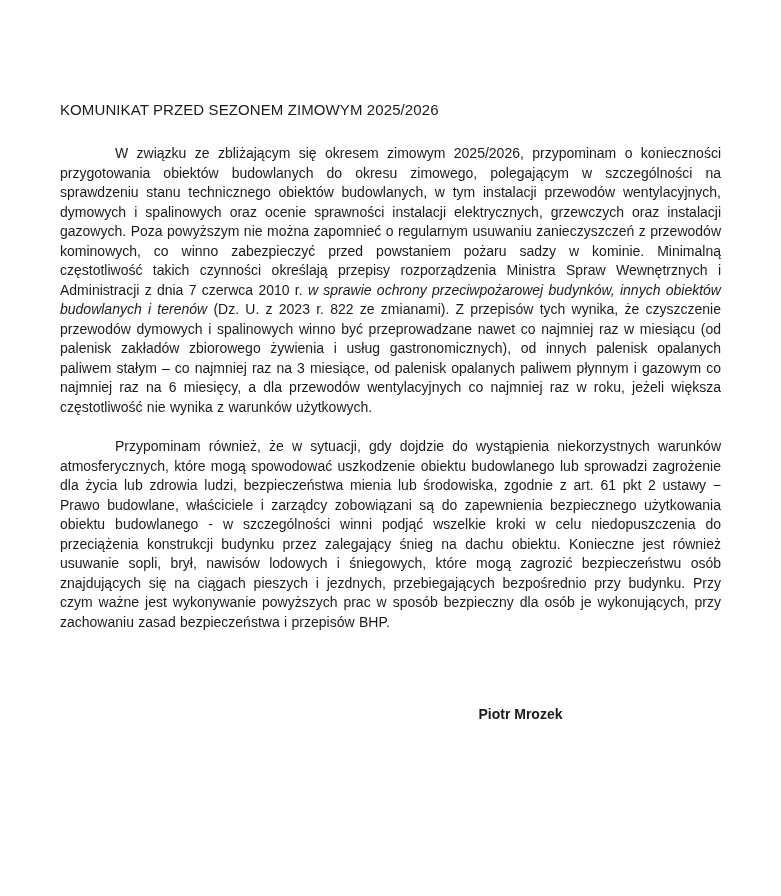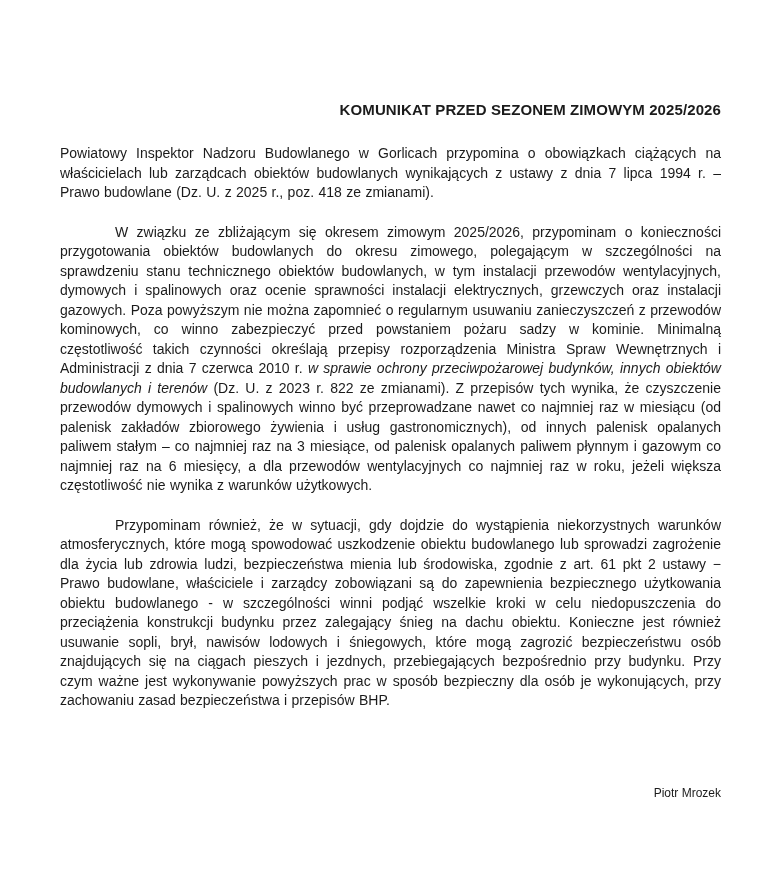--- a/index.html
+++ b/index.html
@@ -12,22 +12,22 @@
     width: 781px;
     height: 896px;
     background: #ffffff;
     color: #1b1b1b;
     font-family: "Liberation Sans", "DejaVu Sans", sans-serif;
     overflow: hidden;
     box-sizing: border-box;
     padding: 100px 60px 0 60px;
   }
   .doc-title {
-    text-align: right;
-    font-weight: bold;
+    text-align: left;
+    font-weight: normal;
     font-size: 15px;
     line-height: 20px;
     margin: 0 0 24px 0;
     letter-spacing: 0.1px;
   }
   .para {
     font-size: 14px;
     line-height: 19.5px;
     text-align: justify;
     margin: 0 0 20px 0;
@@ -35,36 +35,36 @@
   }
   .para.indented {
     text-indent: 55px;
   }
   .italic-span {
     font-style: italic;
   }
   .signature-block {
     margin-top: 72px;
     margin-left: 260px;
-    font-size: 12px;
+    font-size: 14px;
     line-height: 21px;
-    text-align: right;
+    text-align: center;
+    font-weight: bold;
   }
   .signature-line {
     margin: 0;
   }
 </style>
 </head>
 <body>
 
 <div class="page">
 
   <h1 class="doc-title">KOMUNIKAT PRZED SEZONEM ZIMOWYM 2025/2026</h1>
 
-  <p class="para">Powiatowy Inspektor Nadzoru Budowlanego w Gorlicach przypomina o obowiązkach ciążących na właścicielach lub zarządcach obiektów budowlanych wynikających z ustawy z dnia 7 lipca 1994 r. – Prawo budowlane (Dz. U. z 2025 r., poz. 418 ze zmianami).</p>
 
   <p class="para indented"><span>W związku ze zbliżającym się okresem zimowym 2025/2026, przypominam o konieczności przygotowania obiektów budowlanych do okresu zimowego, polegającym w szczególności na sprawdzeniu stanu technicznego obiektów budowlanych, w tym instalacji przewodów wentylacyjnych, dymowych i spalinowych oraz ocenie sprawności instalacji elektrycznych, grzewczych oraz instalacji gazowych. Poza powyższym nie można zapomnieć o regularnym usuwaniu zanieczyszczeń z przewodów kominowych, co winno zabezpieczyć przed powstaniem pożaru sadzy w kominie. Minimalną częstotliwość takich czynności określają przepisy rozporządzenia Ministra Spraw Wewnętrznych i Administracji z dnia 7 czerwca 2010 r. </span><span class="italic-span">w sprawie ochrony przeciwpożarowej budynków, innych obiektów budowlanych i terenów</span><span> (Dz. U. z 2023 r. 822 ze zmianami). Z przepisów tych wynika, że czyszczenie przewodów dymowych i spalinowych winno być przeprowadzane nawet co najmniej raz w miesiącu (od palenisk zakładów zbiorowego żywienia i usług gastronomicznych), od innych palenisk opalanych paliwem stałym – co najmniej raz na 3 miesiące, od palenisk opalanych paliwem płynnym i gazowym co najmniej raz na 6 miesięcy, a dla przewodów wentylacyjnych co najmniej raz w roku, jeżeli większa częstotliwość nie wynika z warunków użytkowych.</span></p>
 
   <p class="para indented">Przypominam również, że w sytuacji, gdy dojdzie do wystąpienia niekorzystnych warunków atmosferycznych, które mogą spowodować uszkodzenie obiektu budowlanego lub sprowadzi zagrożenie dla życia lub zdrowia ludzi, bezpieczeństwa mienia lub środowiska, zgodnie z art. 61 pkt 2 ustawy − Prawo budowlane, właściciele i zarządcy zobowiązani są do zapewnienia bezpiecznego użytkowania obiektu budowlanego - w szczególności winni podjąć wszelkie kroki w celu niedopuszczenia do przeciążenia konstrukcji budynku przez zalegający śnieg na dachu obiektu. Konieczne jest również usuwanie sopli, brył, nawisów lodowych i śniegowych, które mogą zagrozić bezpieczeństwu osób znajdujących się na ciągach pieszych i jezdnych, przebiegających bezpośrednio przy budynku. Przy czym ważne jest wykonywanie powyższych prac w sposób bezpieczny dla osób je wykonujących, przy zachowaniu zasad bezpieczeństwa i przepisów BHP.</p>
 
   <div class="signature-block">
     <p class="signature-line">Piotr Mrozek</p>
   </div>
 
 </div>

